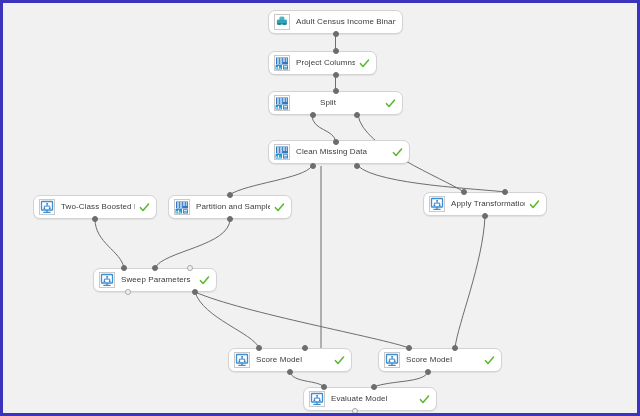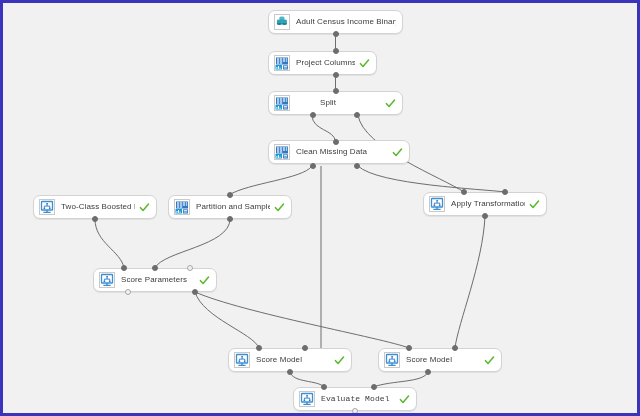--- a/index.html
+++ b/index.html
@@ -304,21 +304,21 @@
           <svg viewBox="0 0 16 16" class="icon">
             <rect x="0.5" y="0.5" width="15" height="15" fill="#ffffff" stroke="#c9c9c9" stroke-width="1"></rect>
             <rect x="2.5" y="2.5" width="11" height="8.5" rx="0.6" fill="#ffffff" stroke="#3b8fd4" stroke-width="1.3"></rect>
             <rect x="7.3" y="11" width="1.4" height="2" fill="#3b8fd4"></rect>
             <rect x="4.3" y="12.8" width="7.4" height="1.3" rx="0.5" fill="#3b8fd4"></rect>
             <rect x="7.3" y="4" width="1.6" height="1.6" fill="#2f78c4"></rect>
             <path d="M8.1 5.6 L8.1 7.1 M5.4 8.8 L5.4 7.1 L10.7 7.1 L10.7 8.8" stroke="#2f78c4" stroke-width="0.9" fill="none"></path>
             <rect x="4.6" y="8.6" width="1.6" height="1.4" fill="#2f78c4"></rect>
             <rect x="9.9" y="8.6" width="1.6" height="1.4" fill="#2f78c4"></rect>
           </svg>
-          <span class="label">Score Parameters</span>
+          <span class="label">Sweep Parameters</span>
           <svg viewBox="0 0 12 12" class="check">
             <path d="M1.6 6.2 L4.4 9.2 L10.4 2.2" fill="none" stroke="#5cb82e" stroke-width="1.7" stroke-linecap="round" stroke-linejoin="round"></path>
           </svg>
         </div>
         <div class="port filled" style="left: 118px; top: 262px;"></div>
         <div class="port filled" style="left: 149px; top: 262px;"></div>
         <div class="port hollow" style="left: 183.72px; top: 262px;"></div>
         <div class="port hollow" style="left: 121.72px; top: 286px;"></div>
         <div class="port filled" style="left: 188.68px; top: 286px;"></div>
         <div class="node" style="left: 225px; top: 345px; width: 124px;">
@@ -352,21 +352,21 @@
             <rect x="9.9" y="8.6" width="1.6" height="1.4" fill="#2f78c4"></rect>
           </svg>
           <span class="label">Score Model</span>
           <svg viewBox="0 0 12 12" class="check">
             <path d="M1.6 6.2 L4.4 9.2 L10.4 2.2" fill="none" stroke="#5cb82e" stroke-width="1.7" stroke-linecap="round" stroke-linejoin="round"></path>
           </svg>
         </div>
         <div class="port filled" style="left: 403px; top: 342px;"></div>
         <div class="port filled" style="left: 448.88px; top: 342px;"></div>
         <div class="port filled" style="left: 421.6px; top: 366px;"></div>
-        <div class="node" style="left: 290px; top: 384px; width: 124px; font-family: Liberation Mono, monospace;">
+        <div class="node" style="left: 300px; top: 384px; width: 134px;">
           <svg viewBox="0 0 16 16" class="icon">
             <rect x="0.5" y="0.5" width="15" height="15" fill="#ffffff" stroke="#c9c9c9" stroke-width="1"></rect>
             <rect x="2.5" y="2.5" width="11" height="8.5" rx="0.6" fill="#ffffff" stroke="#3b8fd4" stroke-width="1.3"></rect>
             <rect x="7.3" y="11" width="1.4" height="2" fill="#3b8fd4"></rect>
             <rect x="4.3" y="12.8" width="7.4" height="1.3" rx="0.5" fill="#3b8fd4"></rect>
             <rect x="7.3" y="4" width="1.6" height="1.6" fill="#2f78c4"></rect>
             <path d="M8.1 5.6 L8.1 7.1 M5.4 8.8 L5.4 7.1 L10.7 7.1 L10.7 8.8" stroke="#2f78c4" stroke-width="0.9" fill="none"></path>
             <rect x="4.6" y="8.6" width="1.6" height="1.4" fill="#2f78c4"></rect>
             <rect x="9.9" y="8.6" width="1.6" height="1.4" fill="#2f78c4"></rect>
           </svg>

